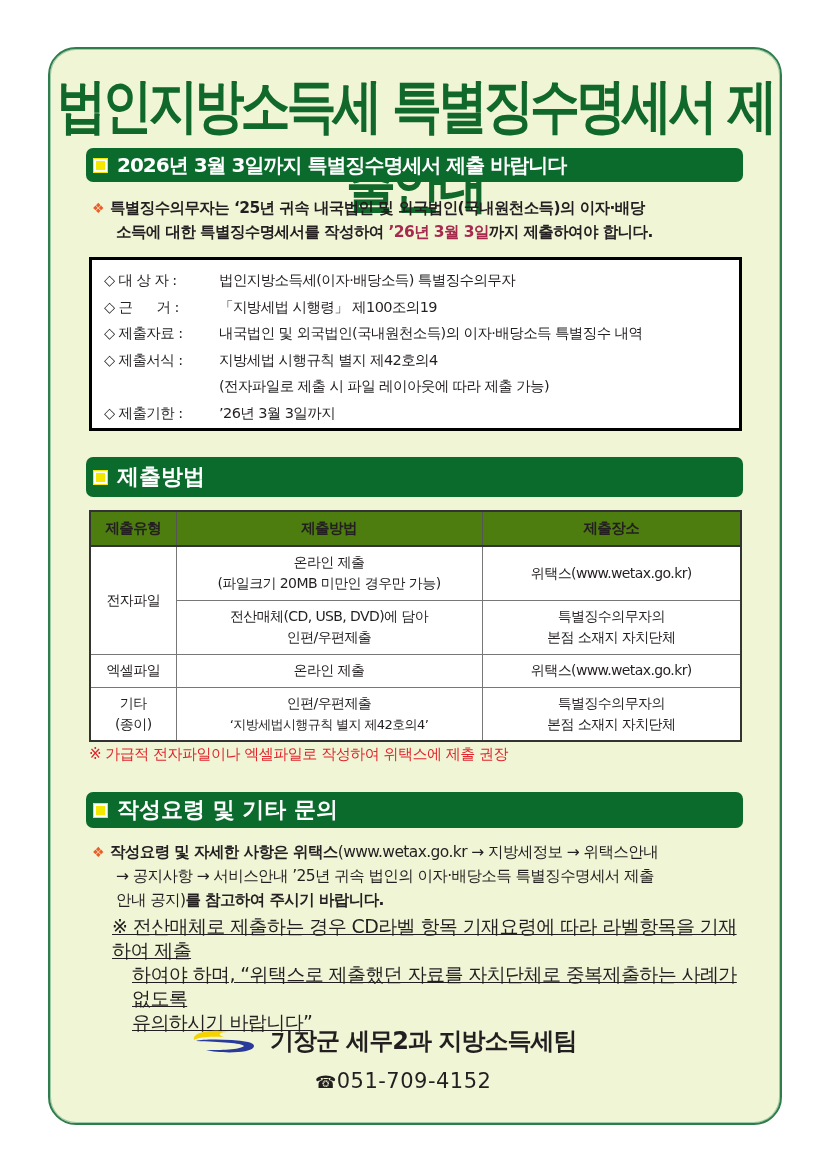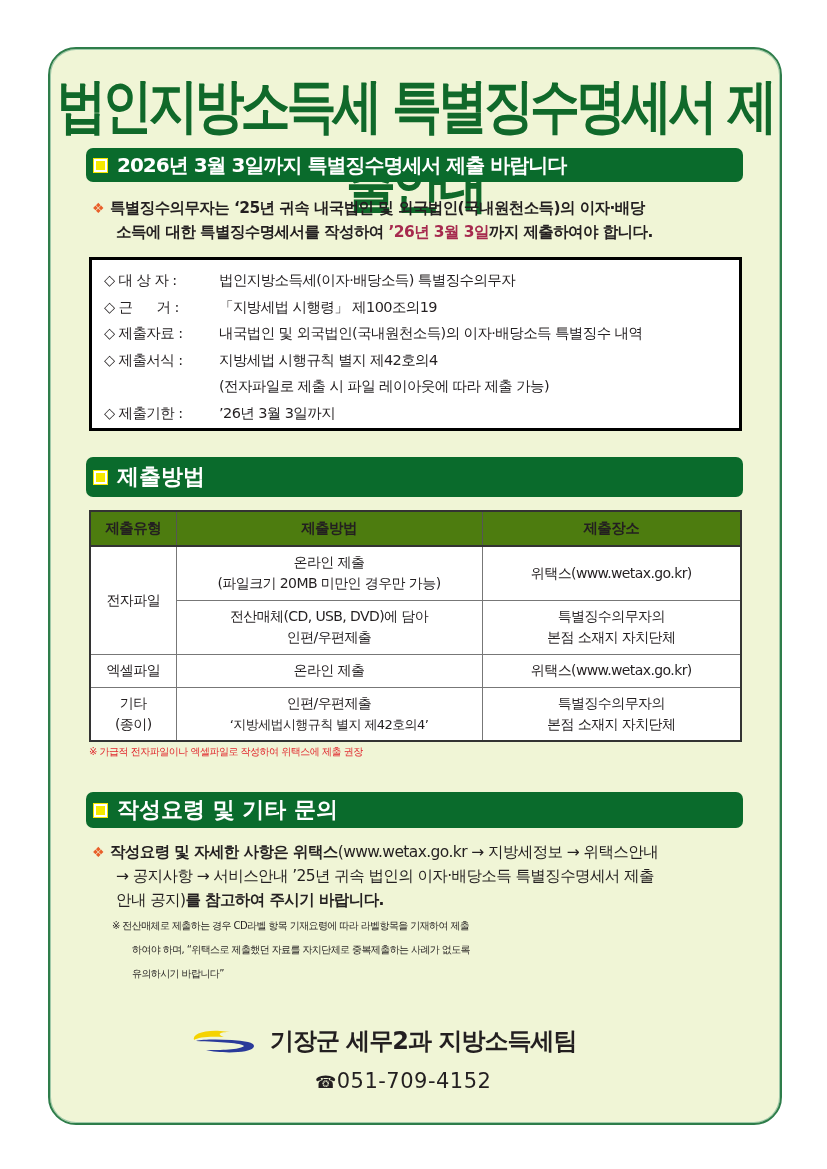--- a/index.html
+++ b/index.html
@@ -55,27 +55,27 @@
     border:2px solid #333;
   }
   table.methods th {
     background:#4d7c0f; font-weight:bold; height:31px; border:1px solid #555;
     border-bottom:2px solid #333; font-size:14.5px;
   }
   table.methods td {
     border:1px solid #777; text-align:center; line-height:21px; padding:3px 4px;
   }
   .notice-red {
-    position:absolute; left:39px; top:696px; color:#e0262c; font-size:10px; letter-spacing:-0.5px;
+    position:absolute; left:39px; top:696px; color:#e0262c; font-size:15px; letter-spacing:-0.5px;
   }
   .p3 { top:791px; }
   .p3 .cont { padding-left:24px; display:block; }
   .note {
-    position:absolute; left:62px; top:865px; width:640px; font-size:10px;
-    line-height:24px; letter-spacing:-0.6px;
+    position:absolute; left:62px; top:865px; width:640px; font-size:19px;
+    line-height:24px; letter-spacing:-0.6px;text-decoration:underline;
   }
   .note .cont { padding-left:20px; display:block; }
   .footer-team {
     position:absolute; left:140px; top:976px; display:flex; align-items:center;
     font-size:24px; font-weight:bold; letter-spacing:-1px;
   }
   .logo { width:70px; height:26px; margin-right:10px; }
   .footer-phone {
     position:absolute; left:265px; top:1020px; font-size:21px; letter-spacing:0.5px;
   }

